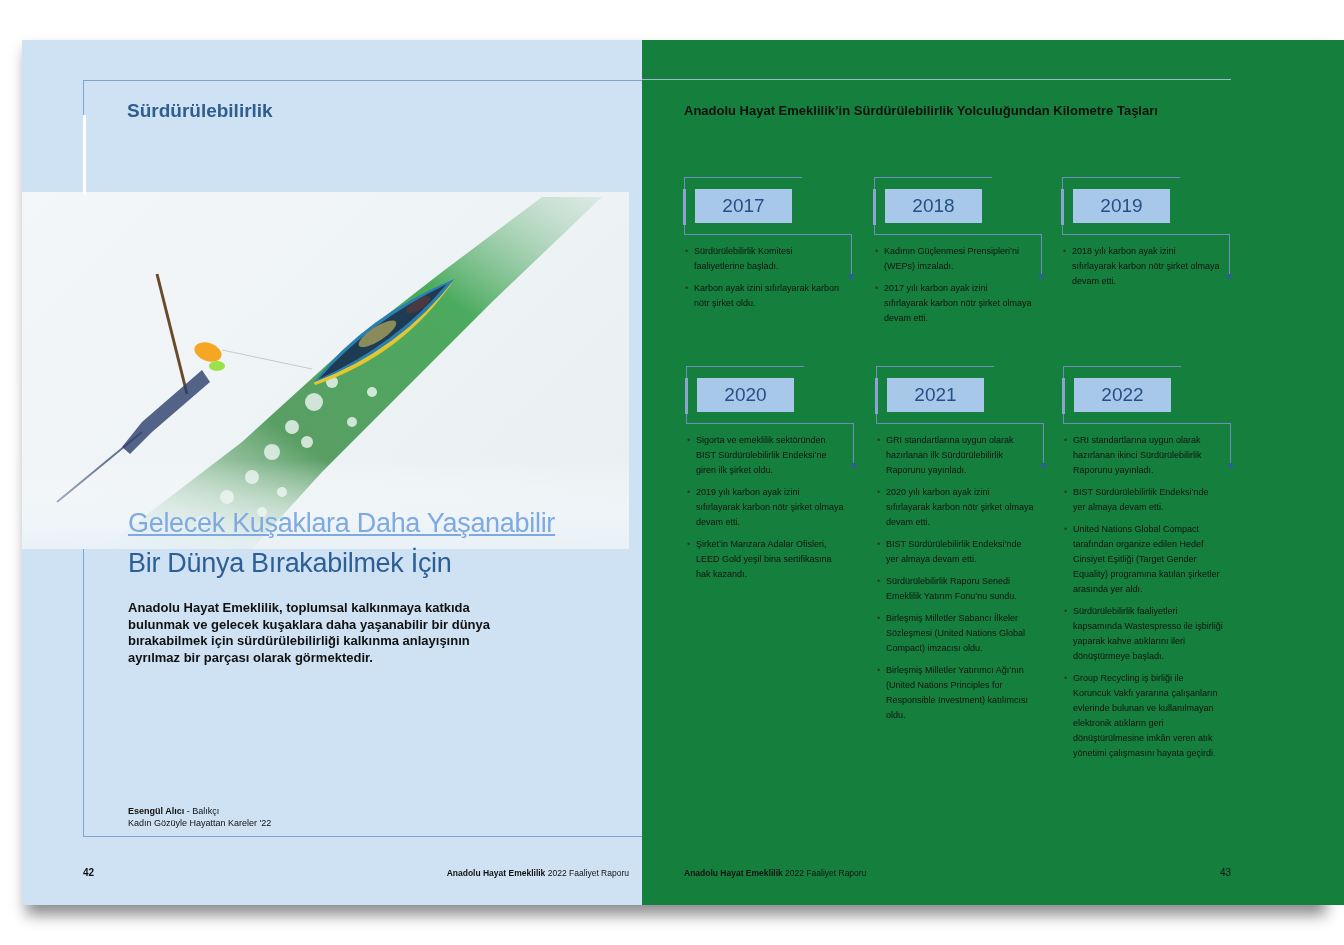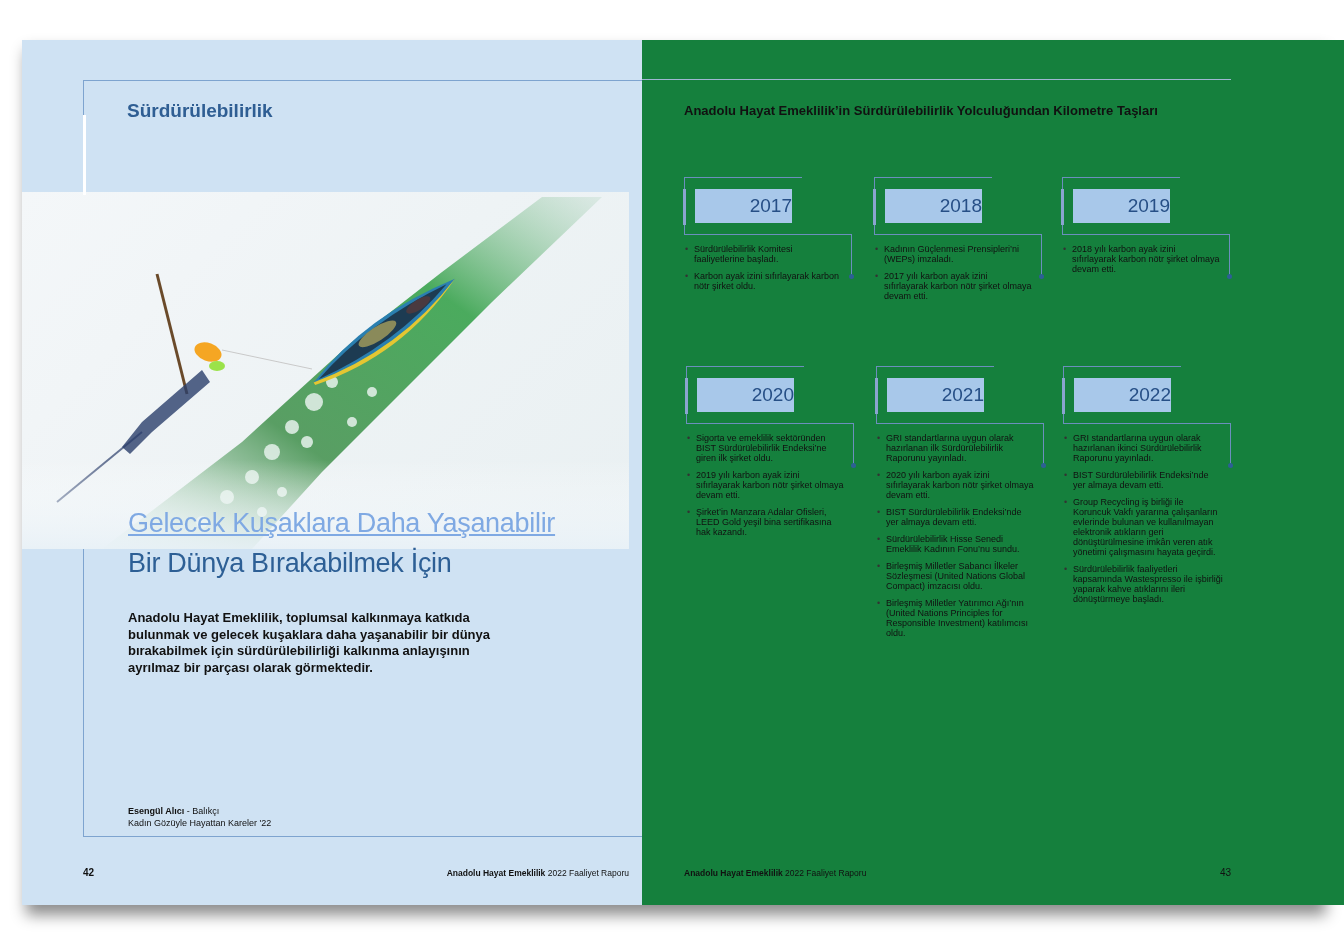--- a/index.html
+++ b/index.html
@@ -41,21 +41,21 @@
   .headline-1 {
     position: absolute; left: 106px; top: 468px; font-size: 27px; color: #7fa9e3;
     letter-spacing: -0.3px; white-space: nowrap; text-decoration: underline;
   }
   .headline-2 {
     position: absolute; left: 106px; top: 508px; font-size: 27px; color: #2d5f95;
     letter-spacing: -0.3px; white-space: nowrap;
   }
   .intro {
     position: absolute; left: 106px; top: 560px; width: 380px;
-    font-size: 13px; line-height: 16.5px; color: #111; font-weight: bold; margin-top: 10px;
+    font-size: 13px; line-height: 16.5px; color: #111; font-weight: bold;
   }
   .caption {
     position: absolute; left: 106px; top: 766px; font-size: 9px; line-height: 11.5px; color: #111;
   }
   .caption b { font-weight: bold; }
   .footer-left-num { position: absolute; left: 61px; top: 827px; font-size: 10px; font-weight: bold; color:#111; }
   .footer-left-brand { position: absolute; right: 45px; top: 828px; font-size: 8.5px; color:#111; white-space: nowrap; }
   .footer-left-brand b, .footer-right-brand b { font-weight: bold; }
 
   
@@ -63,28 +63,28 @@
   .right-title {
     position: absolute; left: 42px; top: 63px; font-size: 13px; font-weight: bold; color: #111; white-space: nowrap;
   }
 
   .milestone { position: absolute; width: 175px; }
   .ms-top-line { position: absolute; left: 0; top: 0; width: 118px; height: 1px; background: #6c8fbd; }
   .ms-left-line { position: absolute; left: 0; top: 0; width: 1px; height: 58px; background: #6c8fbd; }
   .ms-left-bar { position: absolute; left: -1px; top: 12px; width: 3px; height: 36px; background: #8aa4cf; }
   .ms-box {
     position: absolute; left: 11px; top: 12px; width: 97px; height: 34px;
-    background: #a8c8ea; color: #264f86; font-size: 19px; text-align: right; line-height: 34px;
+    background: #a8c8ea; color: #264f86; font-size: 19px; text-align: center; line-height: 34px;
   }
   .ms-bottom-line { position: absolute; left: 0; top: 57px; width: 167px; height: 1px; background: #6c8fbd; }
   .ms-right-line { position: absolute; left: 167px; top: 57px; width: 1px; height: 42px; background: #6c8fbd; }
   .ms-dot { position: absolute; left: 165px; top: 97px; width: 5px; height: 5px; border-radius: 50%; background: #2d5f95; }
   .ms-list { position: absolute; left: 0; top: 67px; width: 160px; list-style: none; }
   .ms-list li {
-    position: relative; padding-left: 10px; font-size: 9px; line-height: 10px; color: #111;
+    position: relative; padding-left: 10px; font-size: 9px; line-height: 15px; color: #111;
     margin-bottom: 7px;
   }
   .ms-list li::before {
     content: "•"; position: absolute; left: 1px; top: 0; color: #333;
   }
 
   .footer-right-brand { position: absolute; left: 42px; top: 828px; font-size: 8.5px; color:#111; white-space: nowrap; }
   .footer-right-num { position: absolute; left: 578px; top: 827px; font-size: 10px; font-weight: normal; color:#111; }
 </style>
 </head>
@@ -228,38 +228,39 @@
       <div class="ms-left-line"></div>
       <div class="ms-left-bar"></div>
       <div class="ms-box">2021</div>
       <div class="ms-bottom-line"></div>
       <div class="ms-right-line"></div>
       <div class="ms-dot"></div>
       <ul class="ms-list">
         <li>GRI standartlarına uygun olarak hazırlanan ilk Sürdürülebilirlik Raporunu yayınladı.</li>
         <li>2020 yılı karbon ayak izini sıfırlayarak karbon nötr şirket olmaya devam etti.</li>
         <li>BIST Sürdürülebilirlik Endeksi’nde yer almaya devam etti.</li>
-        <li>Sürdürülebilirlik Hisse Senedi Emeklilik Kadının Fonu’nu sundu.</li>
+        <li>Sürdürülebilirlik Raporu Senedi Emeklilik Yatırım Fonu’nu sundu.</li>
         <li>Birleşmiş Milletler Sabancı İlkeler Sözleşmesi (United Nations Global Compact) imzacısı oldu.</li>
         <li>Birleşmiş Milletler Yatırımcı Ağı’nın (United Nations Principles for Responsible Investment) katılımcısı oldu.</li>
       </ul>
     </div>
 
     <div class="milestone" style="left:421px; top:326px;">
       <div class="ms-top-line"></div>
       <div class="ms-left-line"></div>
       <div class="ms-left-bar"></div>
       <div class="ms-box">2022</div>
       <div class="ms-bottom-line"></div>
       <div class="ms-right-line"></div>
       <div class="ms-dot"></div>
       <ul class="ms-list">
         <li>GRI standartlarına uygun olarak hazırlanan ikinci Sürdürülebilirlik Raporunu yayınladı.</li>
         <li>BIST Sürdürülebilirlik Endeksi’nde yer almaya devam etti.</li>
+        <li>United Nations Global Compact tarafından organize edilen Hedef Cinsiyet Eşitliği (Target Gender Equality) programına katılan şirketler arasında yer aldı.</li>
+        <li>Sürdürülebilirlik faaliyetleri kapsamında Wastespresso ile işbirliği yaparak kahve atıklarını ileri dönüştürmeye başladı.</li>
         <li>Group Recycling iş birliği ile Koruncuk Vakfı yararına çalışanların evlerinde bulunan ve kullanılmayan elektronik atıkların geri dönüştürülmesine imkân veren atık yönetimi çalışmasını hayata geçirdi.</li>
-        <li>Sürdürülebilirlik faaliyetleri kapsamında Wastespresso ile işbirliği yaparak kahve atıklarını ileri dönüştürmeye başladı.</li>
       </ul>
     </div>
 
     <div class="footer-right-brand"><b>Anadolu Hayat Emeklilik</b><span> 2022 Faaliyet Raporu</span></div>
     <div class="footer-right-num">43</div>
   </div>
 </div>
 
 </body></html>

